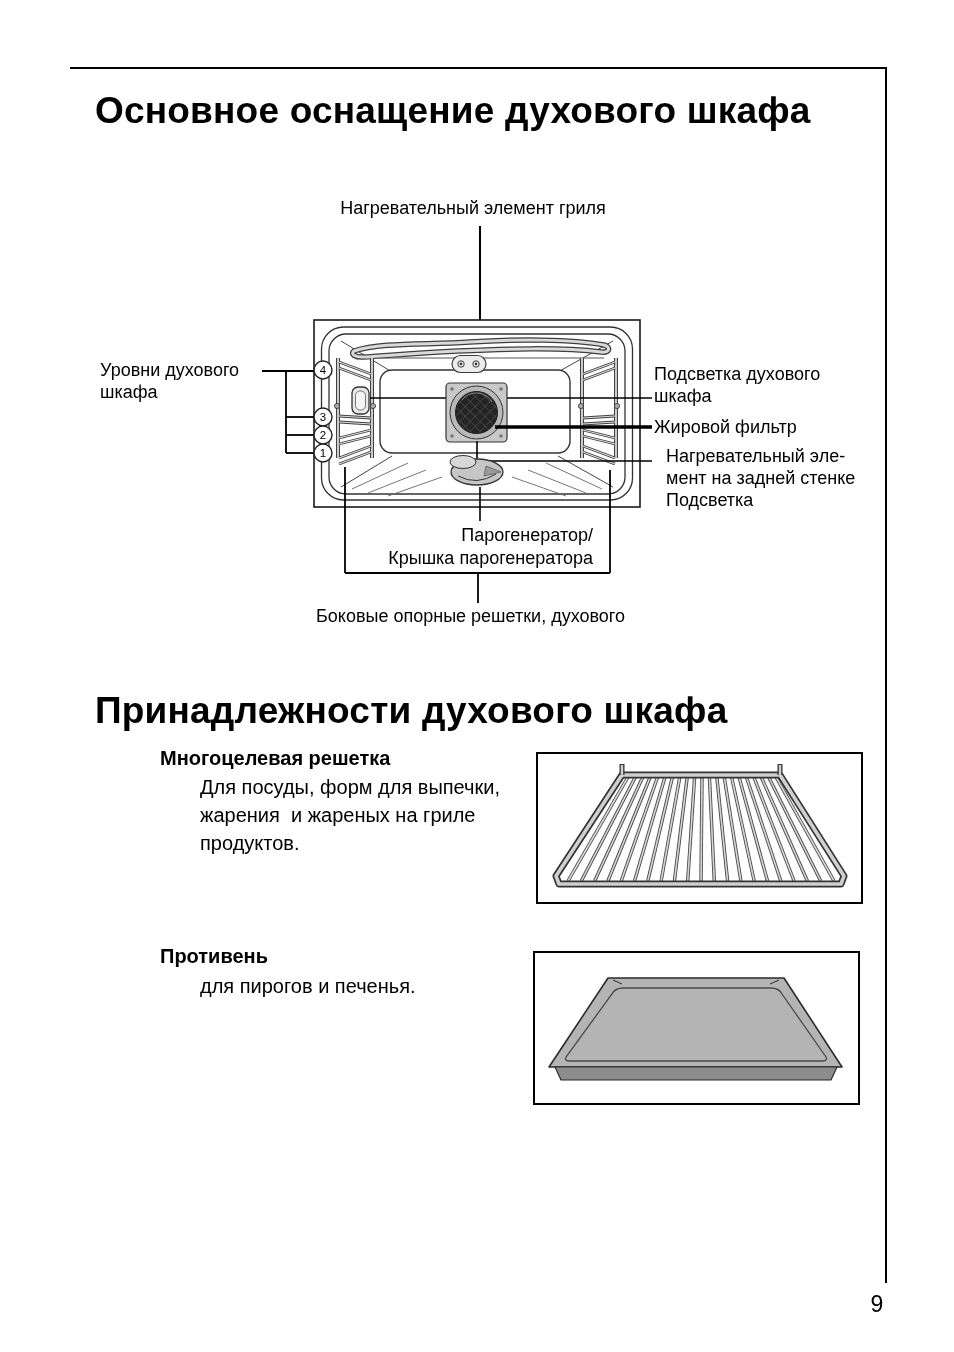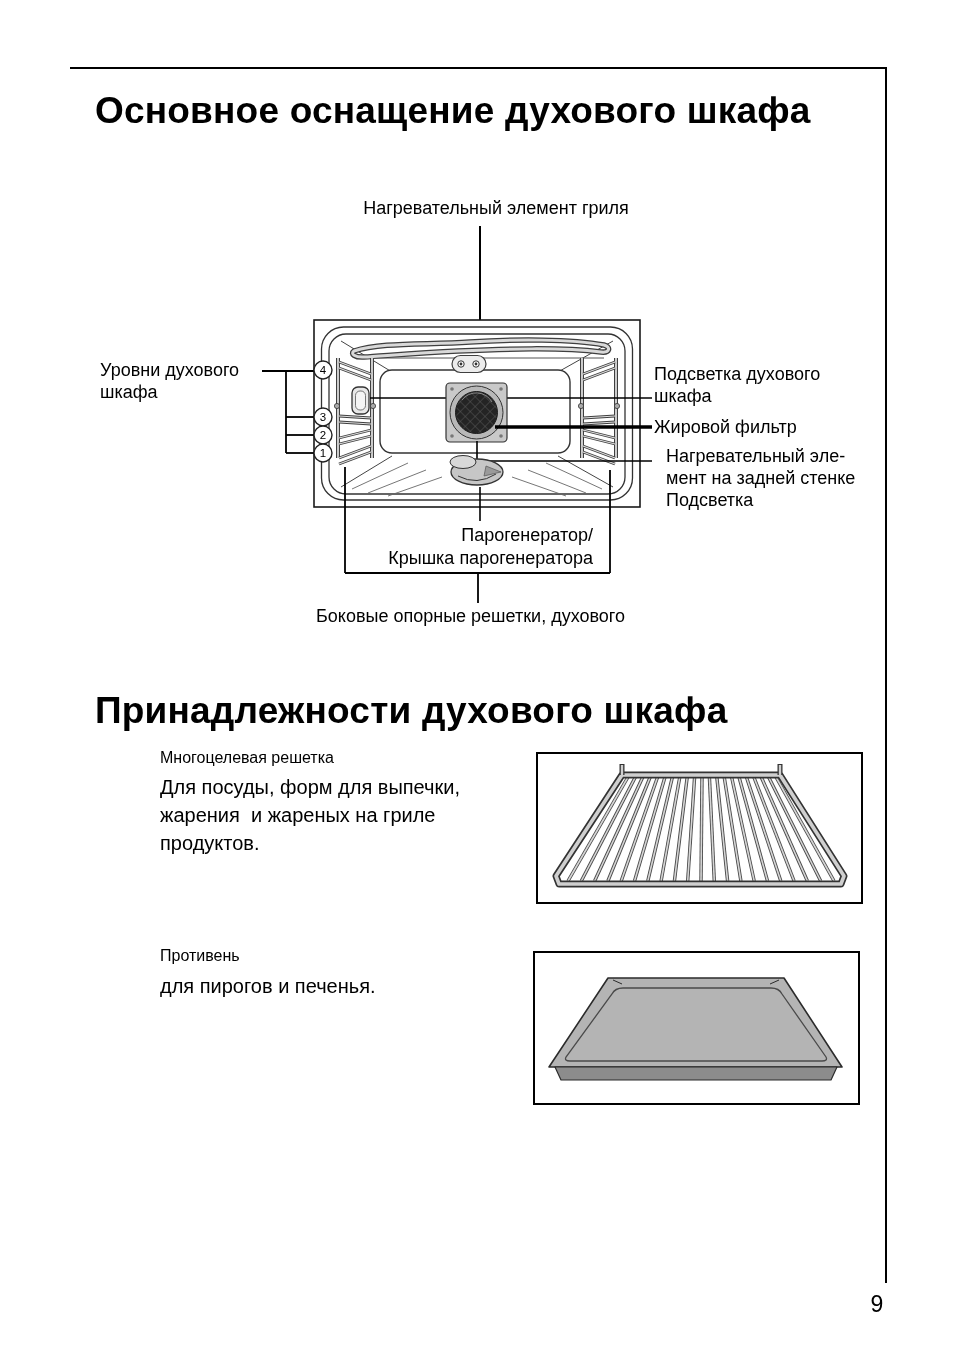--- a/index.html
+++ b/index.html
@@ -1,22 +1,22 @@
 <!DOCTYPE html>
 <html><head>
 <meta charset="utf-8">
 <style>
   html,body{margin:0;padding:0;background:#fff;}
   .page{position:relative;width:954px;height:1352px;background:#fff;overflow:hidden;
         font-family:"Liberation Sans",sans-serif;color:#000;}
   .rule{position:absolute;background:#000;}
   .h1{position:absolute;font-size:37px;font-weight:bold;line-height:33px;white-space:nowrap;letter-spacing:0.2px;}
-  .h3{position:absolute;font-size:16px;font-weight:normal;line-height:24px;white-space:nowrap;}
+  .h3{position:absolute;font-size:20px;font-weight:bold;line-height:24px;white-space:nowrap;}
   .body{position:absolute;font-size:20px;line-height:28px;}
-  .body div{white-space:pre;}
+  .body div{white-space:pre;margin-left:40px;}
   .lbl{position:absolute;font-size:18px;line-height:22px;white-space:nowrap;}
   .center{text-align:center;}
   .right{text-align:left;}
   .lvl{position:absolute;width:16px;text-align:center;font-size:11.5px;line-height:15px;}
   .frame{position:absolute;border:2px solid #000;background:#fff;box-sizing:border-box;}
   .frame svg{display:block;width:100%;height:100%;}
   .dsvg{position:absolute;left:255px;top:218px;width:406px;height:392px;}
   .pageno{position:absolute;font-size:23px;line-height:26px;}
 </style>
 </head>
@@ -172,21 +172,21 @@
       <circle cx="323" cy="435" r="9"></circle>
       <circle cx="323" cy="453" r="9"></circle>
     </g>
   </svg>
 
   <div class="lvl" style="left:315px;top:363px;">4</div>
   <div class="lvl" style="left:315px;top:410px;">3</div>
   <div class="lvl" style="left:315px;top:428px;">2</div>
   <div class="lvl" style="left:315px;top:446px;">1</div>
 
-  <div class="lbl center" style="left:357px;top:197px;width:278px;text-align:center;">Нагревательный элемент гриля</div>
+  <div class="lbl center" style="left:334px;top:197px;width:278px;text-align:center;">Нагревательный элемент гриля</div>
 
   <div class="lbl right" style="left:100px;top:359px;width:159px;">
     <div>Уровни духового</div>
     <div>шкафа</div>
   </div>
 
   <div class="lbl" style="left:654px;top:363px;">
     <div>Подсветка духового</div>
     <div>шкафа</div>
   </div>

